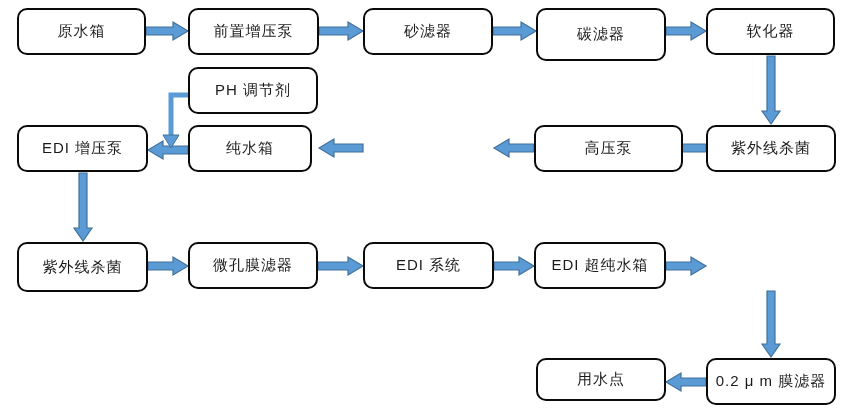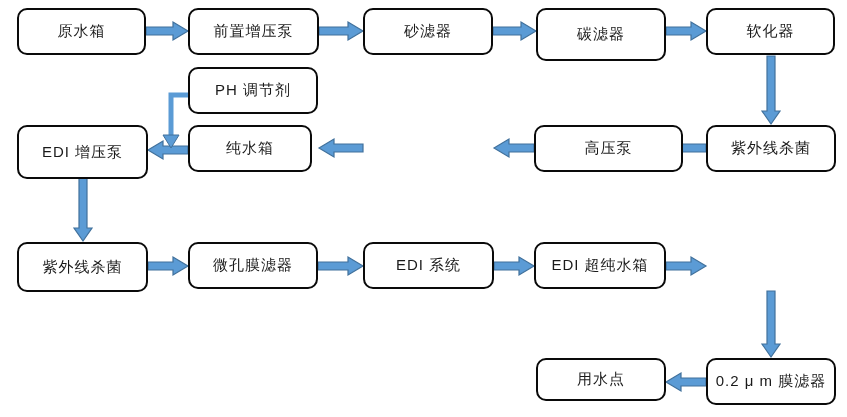--- a/index.html
+++ b/index.html
@@ -58,21 +58,21 @@
   </svg>
 
   <div class="node" style="left:17px;top:8px;width:129px;height:47px">原水箱</div>
   <div class="node" style="left:188px;top:8px;width:131px;height:47px">前置增压泵</div>
   <div class="node" style="left:363px;top:8px;width:130px;height:47px">砂滤器</div>
   <div class="node" style="left:536px;top:8px;width:130px;height:53px">碳滤器</div>
   <div class="node" style="left:706px;top:8px;width:129px;height:47px">软化器</div>
 
   <div class="node" style="left:188px;top:67px;width:130px;height:47px">PH 调节剂</div>
 
-  <div class="node" style="left:17px;top:125px;width:131px;height:54px">EDI 增压泵</div>
+  <div class="node" style="left:17px;top:125px;width:131px;height:47px">EDI 增压泵</div>
   <div class="node" style="left:188px;top:125px;width:124px;height:47px">纯水箱</div>
   <div class="node" style="left:534px;top:125px;width:149px;height:47px">高压泵</div>
   <div class="node" style="left:706px;top:125px;width:130px;height:47px">紫外线杀菌</div>
 
   <div class="node" style="left:17px;top:242px;width:131px;height:50px">紫外线杀菌</div>
   <div class="node" style="left:188px;top:242px;width:130px;height:47px">微孔膜滤器</div>
   <div class="node" style="left:363px;top:242px;width:131px;height:47px">EDI 系统</div>
   <div class="node" style="left:534px;top:242px;width:132px;height:47px">EDI 超纯水箱</div>
 
   <div class="node" style="left:536px;top:358px;width:130px;height:43px">用水点</div>

